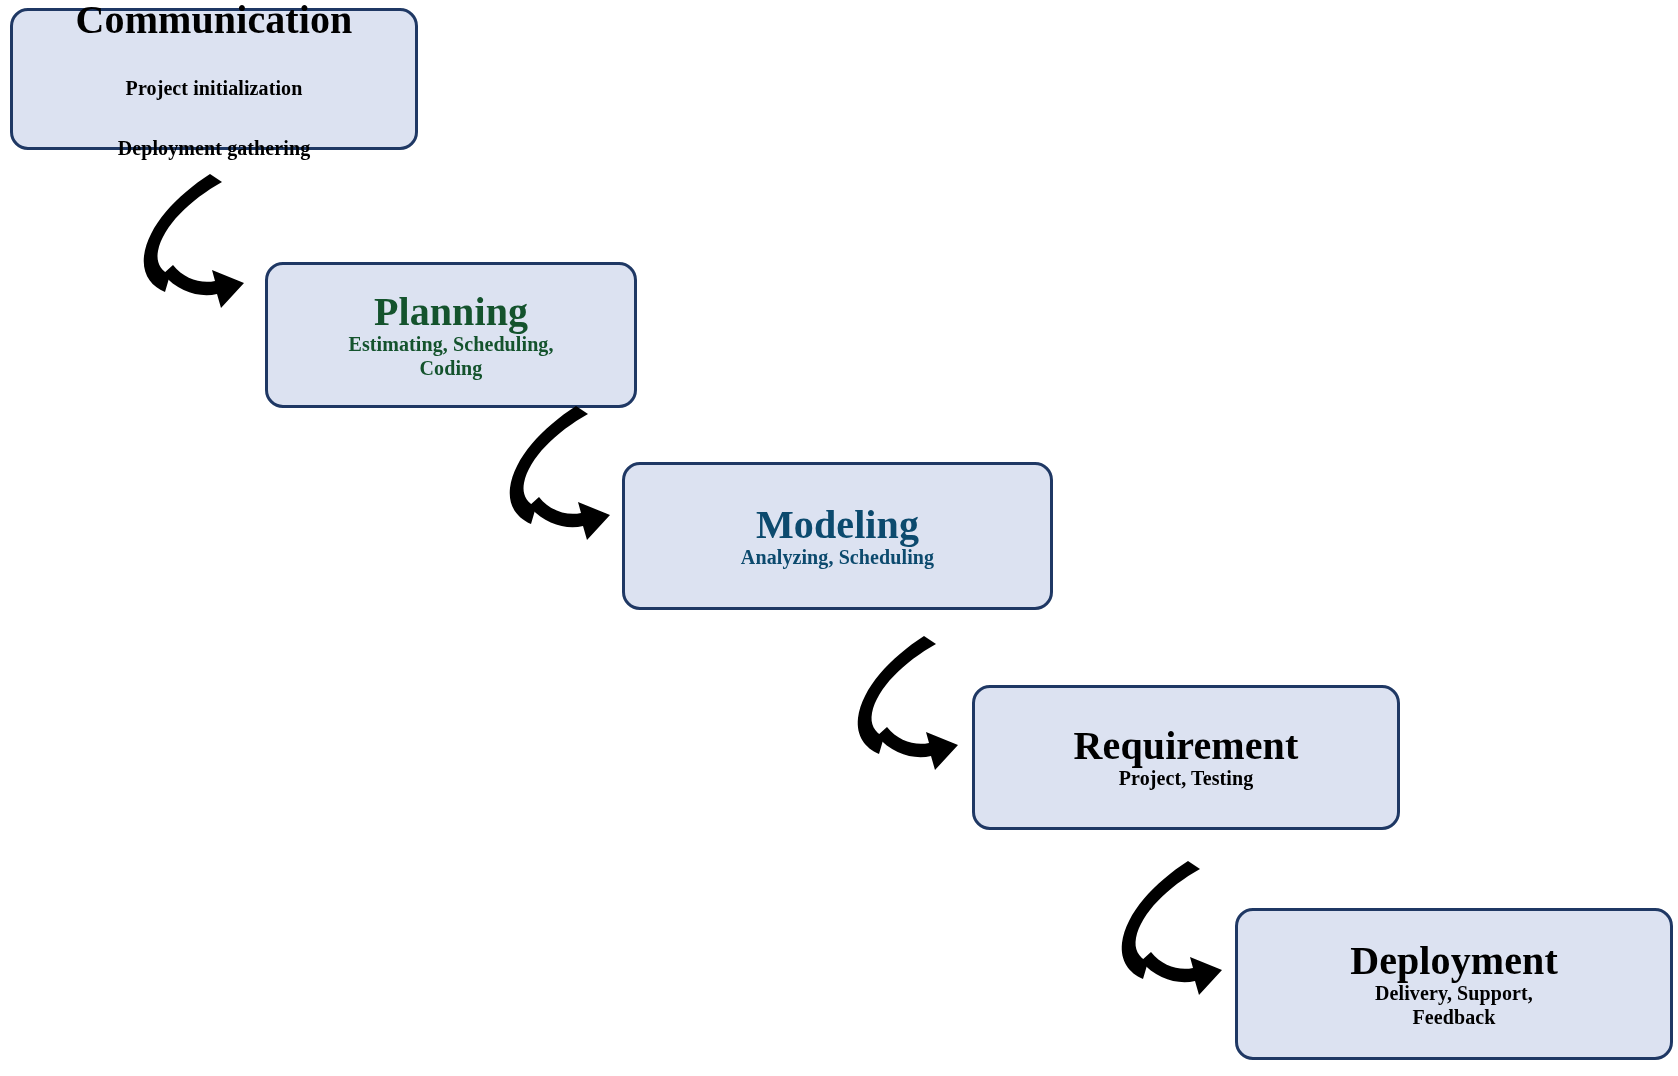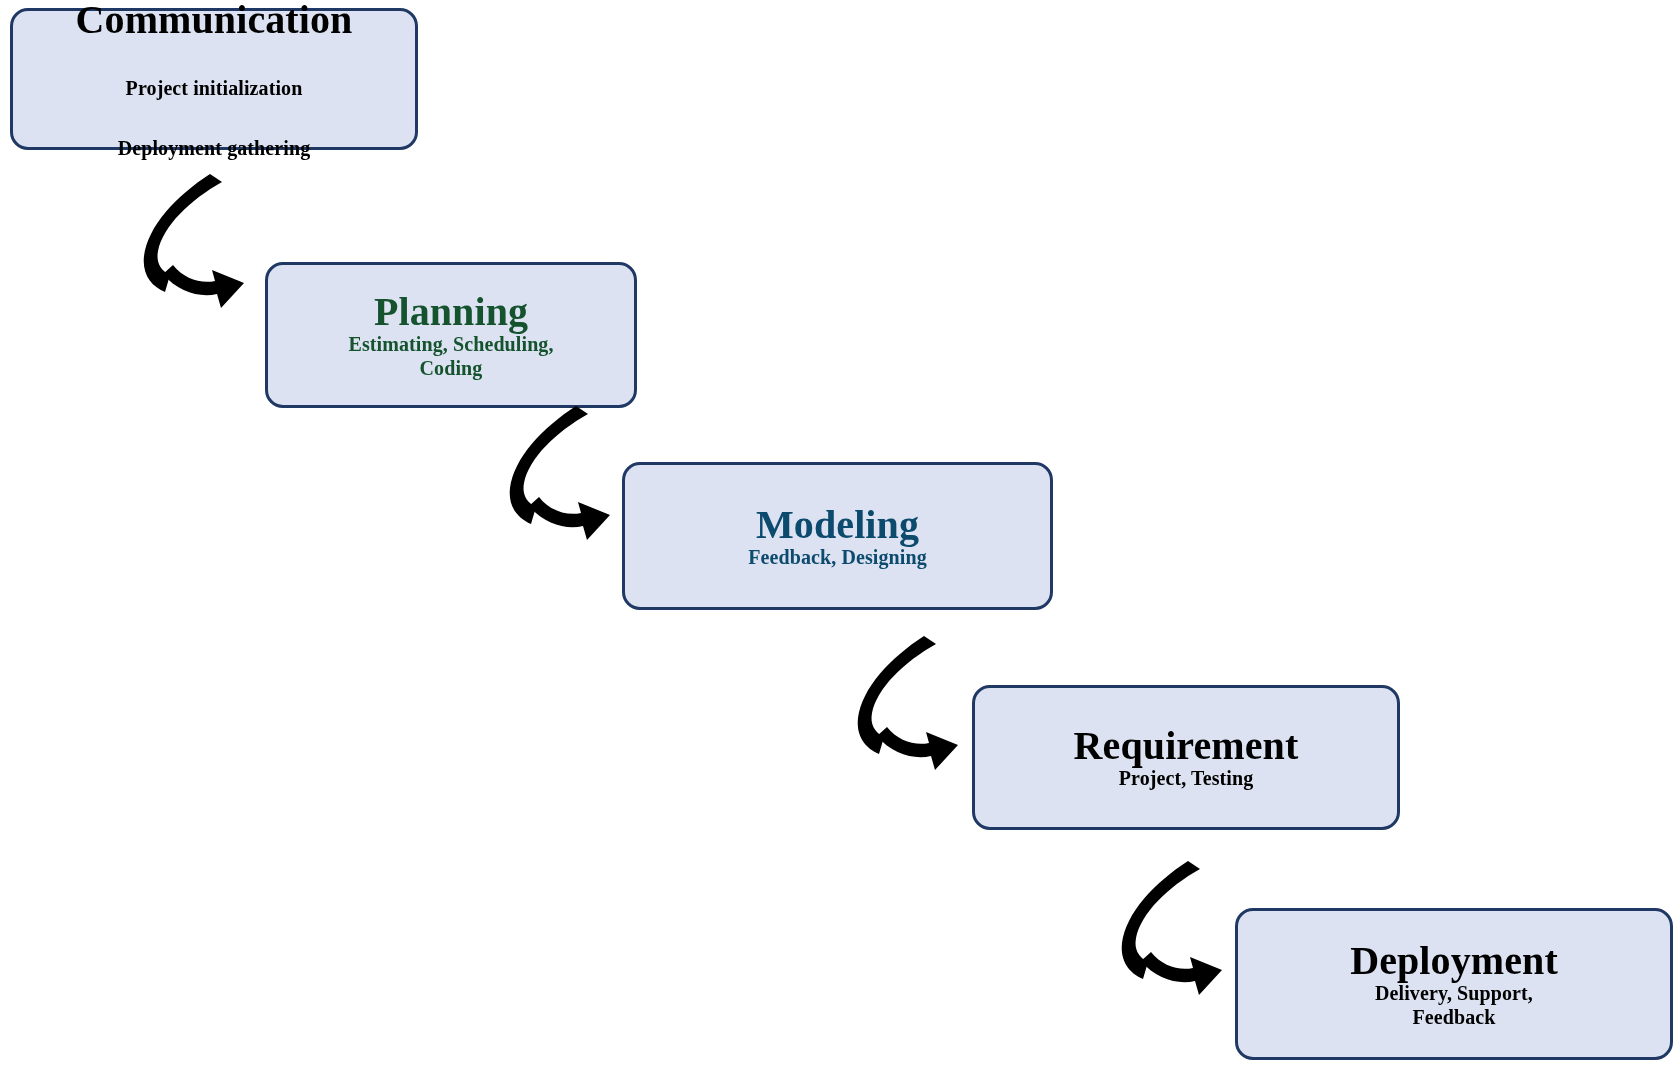--- a/index.html
+++ b/index.html
@@ -68,21 +68,21 @@
   </div>
 
   <div class="phase-box" style="left: 265px; top: 238px; width: 372px; height: 146px; background: rgb(220, 226, 241); border-color: rgb(31, 56, 100); color: #14532d; margin-top: 24px;">
     <div class="phase-title">Planning</div>
     <div class="phase-sub">Estimating, Scheduling,</div>
     <div class="phase-sub">Coding</div>
   </div>
 
   <div class="phase-box" style="left: 622px; top: 462px; width: 431px; height: 148px; background: rgb(220, 226, 241); border-color: rgb(31, 56, 100); color: #0c4a6e;">
     <div class="phase-title">Modeling</div>
-    <div class="phase-sub">Feedback, Designing</div>
+    <div class="phase-sub">Analyzing, Scheduling</div>
   </div>
 
   <div class="phase-box" style="left: 972px; top: 685px; width: 428px; height: 145px; background: rgb(220, 226, 241); border-color: rgb(31, 56, 100); color: rgb(0, 0, 0);">
     <div class="phase-title">Requirement</div>
     <div class="phase-sub">Project, Testing</div>
   </div>
 
   <div class="phase-box" style="left: 1235px; top: 908px; width: 438px; height: 152px; background: rgb(220, 226, 241); border-color: rgb(31, 56, 100); color: rgb(0, 0, 0);">
     <div class="phase-title">Deployment</div>
     <div class="phase-sub">Delivery, Support,</div>

